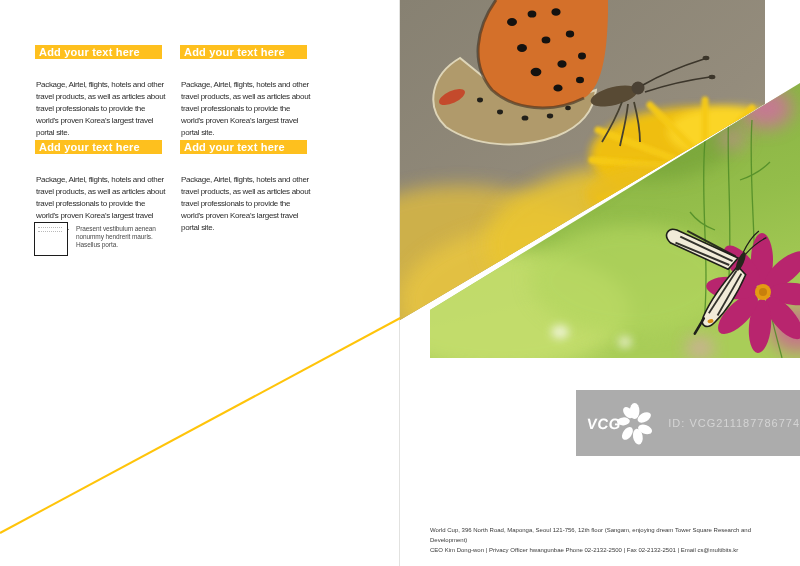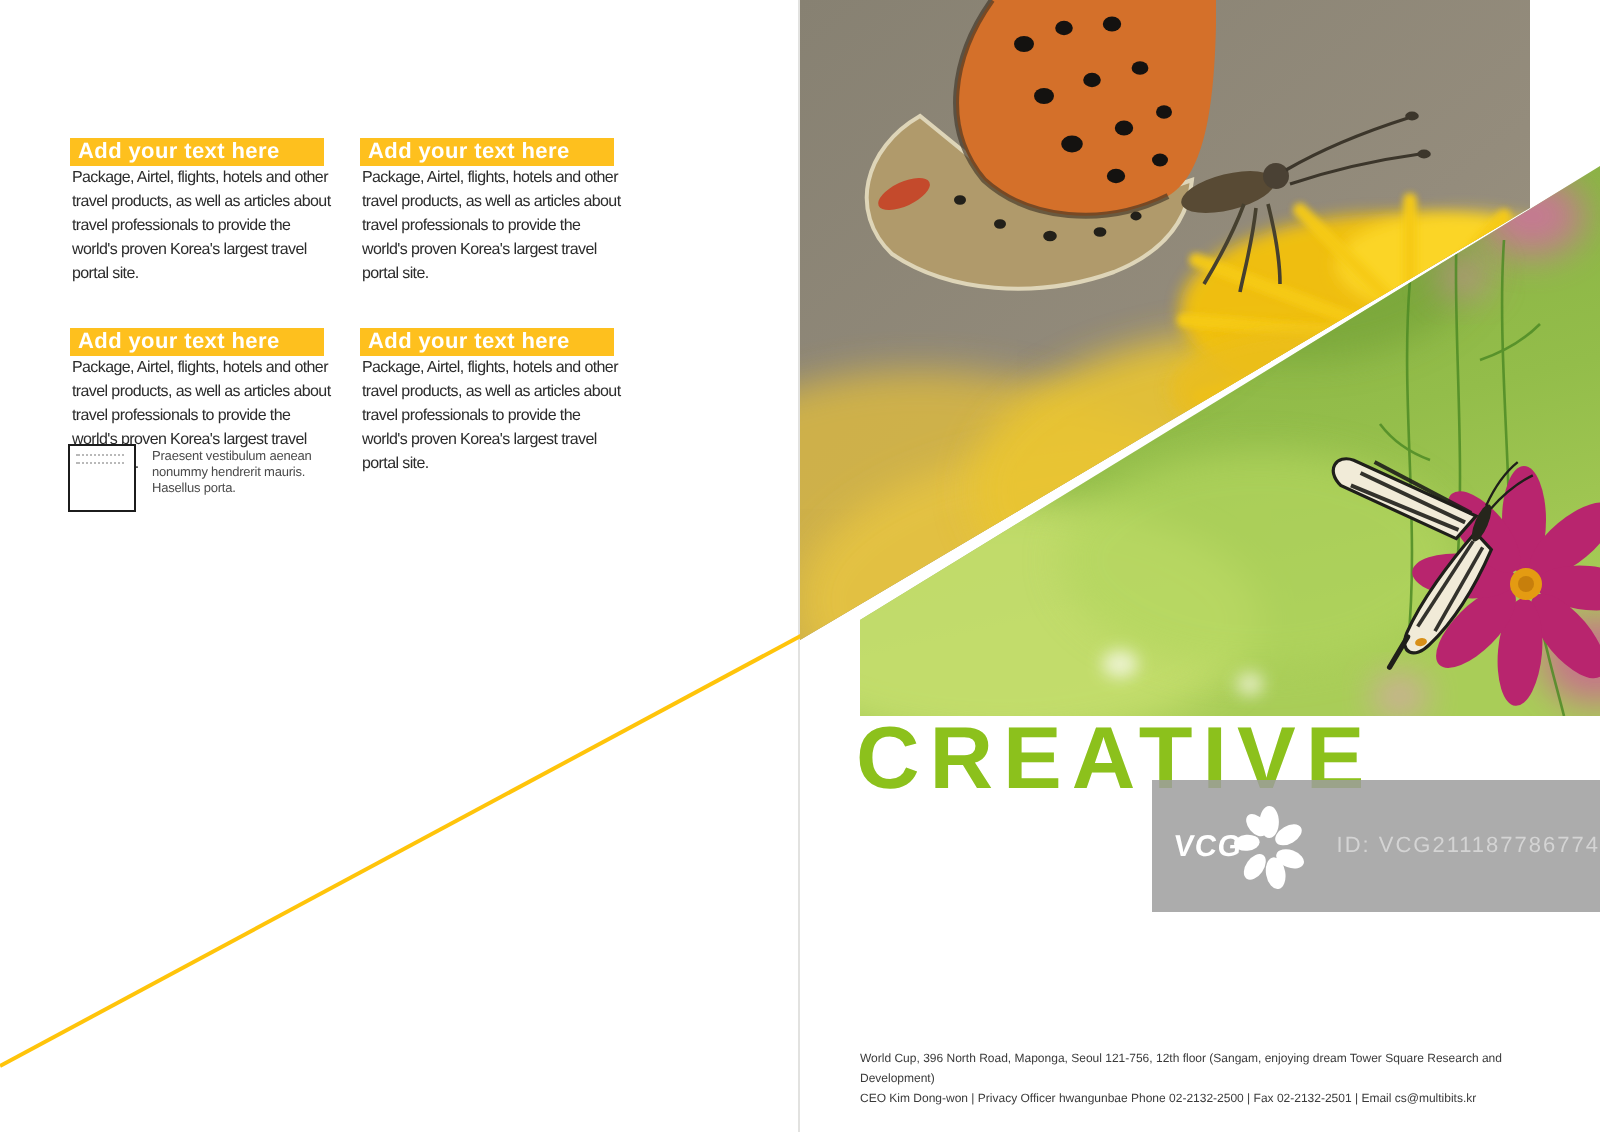--- a/index.html
+++ b/index.html
@@ -9,24 +9,24 @@
   }
   
   .fold{position:absolute;left:399px;top:0;width:1px;height:566px;background:#e2e2e0;z-index:1;}
   
   .diag-svg{position:absolute;left:0;top:0;width:800px;height:566px;z-index:1;pointer-events:none;}
   
   .tblock{position:absolute;width:127px;z-index:3;}
   .bar{
     background:#fec01e;color:#ffffff;font-weight:bold;font-size:11px;
     line-height:12px;height:12px;padding:1px 0 1px 4px;letter-spacing:.2px;
-    white-space:nowrap;overflow:hidden;margin-top:24px;
+    white-space:nowrap;overflow:hidden;
   }
   .tbody{
-    margin:0 0 0 1px;font-size:8px;line-height:12px;color:#2c2c2c;
+    margin:20px 0 0 1px;font-size:8px;line-height:12px;color:#2c2c2c;
     letter-spacing:-0.3px;width:130px;font-weight:500;
   }
   .note-row{position:absolute;left:34px;top:222px;z-index:3;display:flex;}
   .ph-box{
     width:32px;height:32px;border:1.5px solid #1c1c1c;background:#fff;position:relative;
   }
   .ph-box .d1,.ph-box .d2{position:absolute;left:3px;width:24px;border-top:1px dotted #b9b9b9;}
   .ph-box .d1{top:4px;} .ph-box .d2{top:8px;}
   .note-text{
     margin-left:8px;margin-top:3px;width:92px;font-size:6.5px;line-height:8px;
@@ -243,21 +243,20 @@
         <ellipse cx="-40" cy="56" rx="3" ry="2" fill="#d89018"></ellipse>
 
         <ellipse cx="2" cy="4" rx="3.2" ry="10" fill="#26261c" transform="rotate(35 2 4)"></ellipse>
         <path d="M6,-4 C12,-12 18,-18 26,-22" fill="none" stroke="#1f1f1a" stroke-width="1.2"></path>
         <path d="M8,-2 C16,-8 24,-12 32,-14" fill="none" stroke="#1f1f1a" stroke-width="1.2"></path>
       </g>
     </g>
   </svg>
 
   <div class="title">
-    <div>CREATIVE</div>
   </div>
 
   <div class="footer">
     <div>World Cup, 396 North Road, Maponga, Seoul 121-756, 12th floor (Sangam, enjoying dream Tower Square Research and Development)</div>
     <div>CEO Kim Dong-won | Privacy Officer hwangunbae  Phone 02-2132-2500 | Fax 02-2132-2501 | Email cs@multibits.kr</div>
   </div>
 
   <div class="wm">
     <span class="wm-logo-text">VCG</span>
     <svg class="wm-flower" width="44" height="60" viewBox="0 0 44 60">

